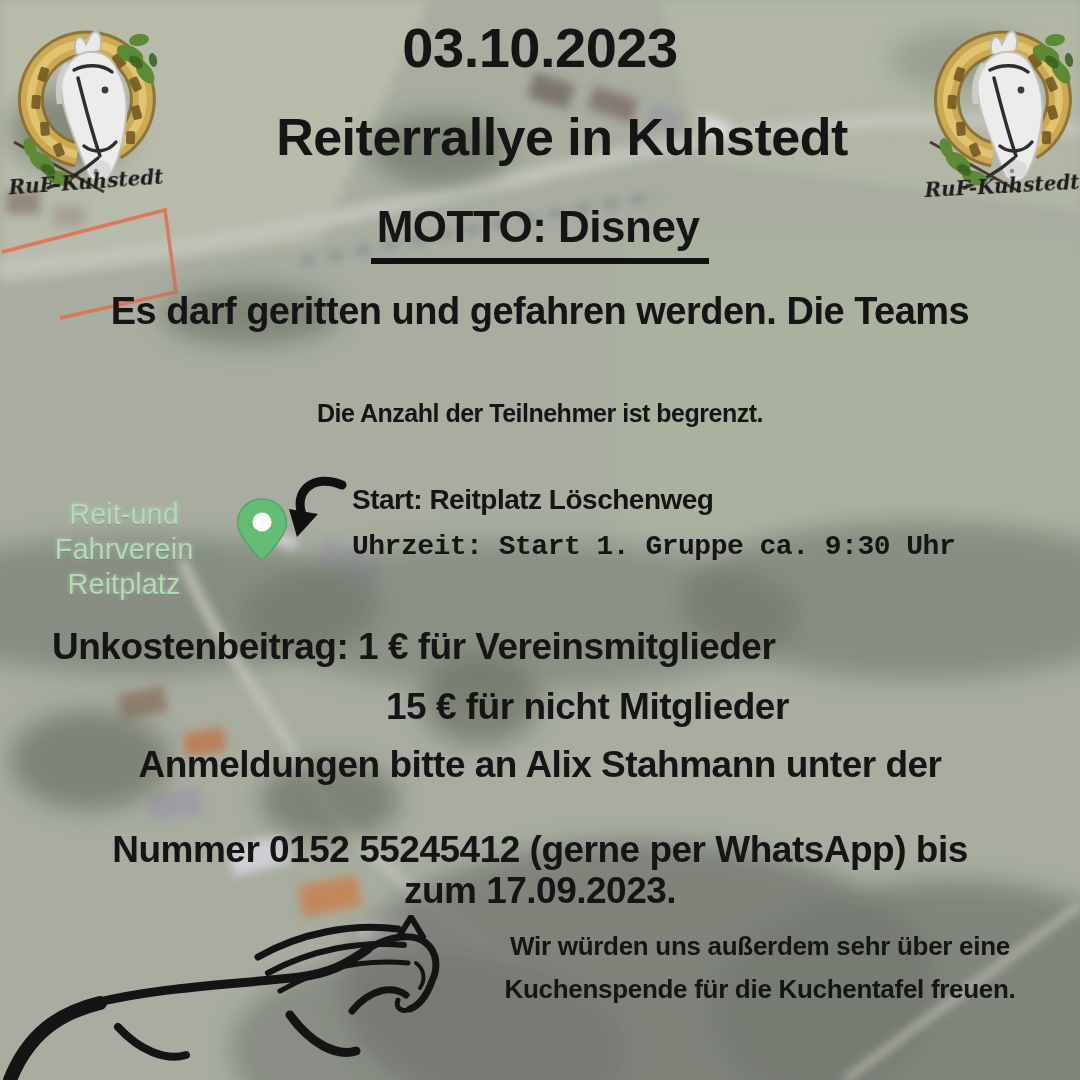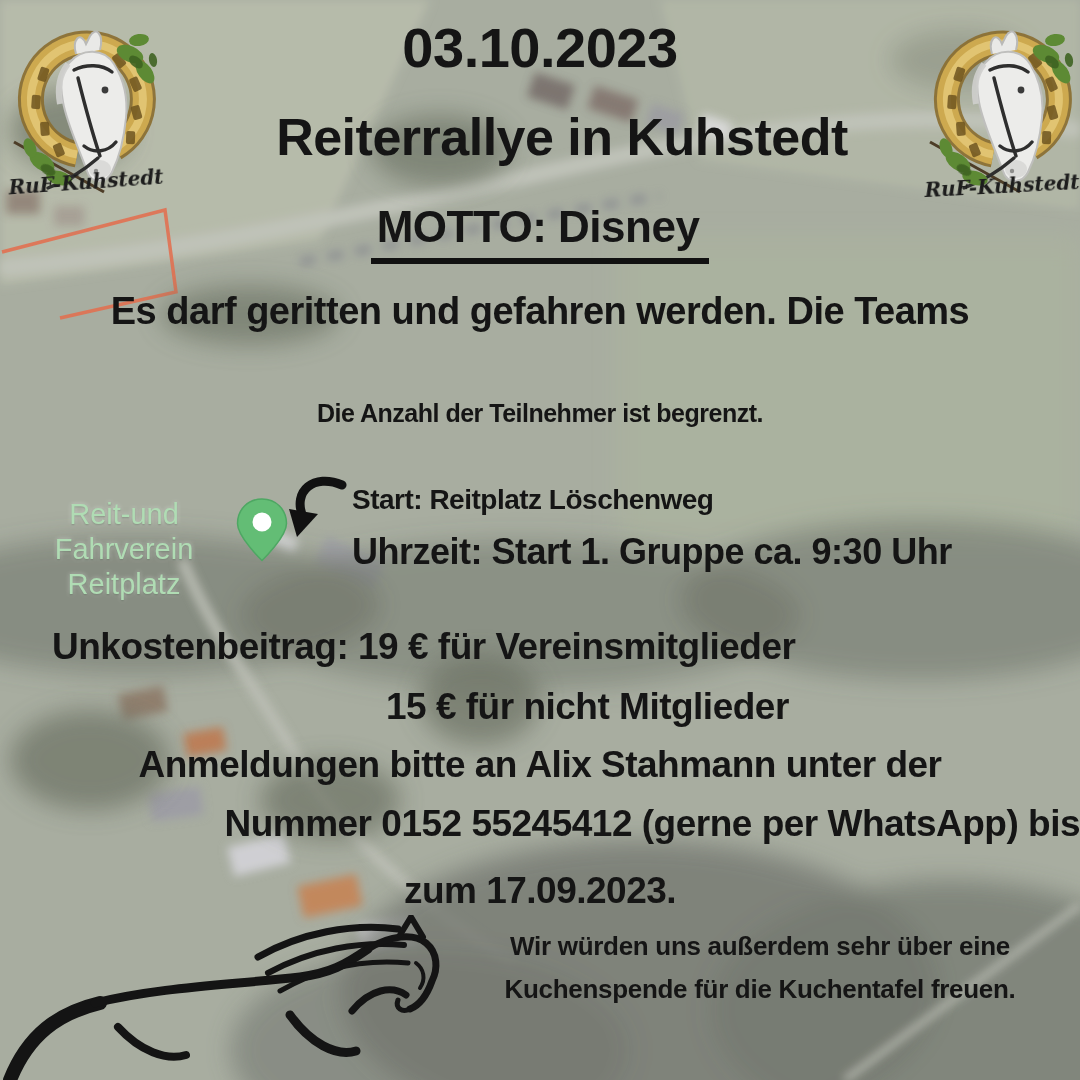--- a/index.html
+++ b/index.html
@@ -18,25 +18,25 @@
   .title   { top:108px; font-size:52px;padding-left:44px; }
   .motto-wrap { top:202px; }
   .motto-inner {
     display:inline-block; font-size:44px; font-weight:700;
     border-bottom:6px solid #111; padding:0 10px 5px 6px;
   }
   .intro1  { top:290px; font-size:38px; }
   .intro2  { top:348px; font-size:38px; }
   .note    { top:399px; font-size:25px; }
   .startln { top:474px; left:352px; font-size:28px;margin-top:10px; }
-  .timeln  { top:531px; left:352px; font-size:36px; }
+  .timeln  { top:531px; left:352px; font-size:28px;font-family:Liberation Mono, monospace; }
   .fee1    { top:626px; left:52px;  font-size:37px; }
   .fee2    { top:686px; left:386px; font-size:37px;text-align:right; }
   .reg1    { top:744px; font-size:37px; }
-  .reg2    { top:803px; font-size:37px;text-align:right; }
+  .reg2    { top:829px; font-size:37px; }
   .reg3    { top:870px; font-size:37px; }
   .cakeblk { position:absolute; left:460px; width:600px; text-align:center; }
   .cake1   { top:932px; font-size:26px; letter-spacing:-0.3px; }
   .cake2   { top:975px; font-size:26px; letter-spacing:-0.3px; }
   .maplabel {
     position:absolute; left:0; top:497px; width:248px; text-align:center;
     font-size:29px; font-weight:400; color:#b0dcb4; line-height:1.2;
     letter-spacing:0; text-shadow:0 0 4px rgba(255,255,255,.45), 0 1px 2px rgba(30,50,30,.35);
   }
   .pin   { position:absolute; left:236px; top:498px; }
@@ -194,21 +194,21 @@
     <circle cx="26" cy="24" r="9.5" fill="#ffffff"></circle>
   </svg>
   <svg class="arrow" width="64" height="70" viewBox="0 0 64 70">
     <path d="M58,10 C30,-2 8,16 19,42" stroke="#111111" stroke-width="9" fill="none" stroke-linecap="round"></path>
     <polygon points="5,34 34,39 13,62" fill="#111111"></polygon>
   </svg>
 
   <div class="txt startln">Start: Reitplatz Löschenweg</div>
   <div class="txt timeln">Uhrzeit: Start 1. Gruppe ca. 9:30 Uhr</div>
 
-  <div class="txt fee1">Unkostenbeitrag: 19 € für Vereinsmitglieder</div>
+  <div class="txt fee1">Unkostenbeitrag: 1 € für Vereinsmitglieder</div>
   <div class="txt fee2">15 € für nicht Mitglieder</div>
 
   <div class="txt center reg1">Anmeldungen bitte an Alix Stahmann unter der</div>
   <div class="txt center reg2">Nummer 0152 55245412 (gerne per WhatsApp) bis</div>
   <div class="txt center reg3">zum 17.09.2023.</div>
 
   <div class="txt cakeblk cake1">Wir würden uns außerdem sehr über eine</div>
   <div class="txt cakeblk cake2">Kuchenspende für die Kuchentafel freuen.</div>
 
   <svg class="horseart" width="500" height="165" viewBox="0 0 500 165">

